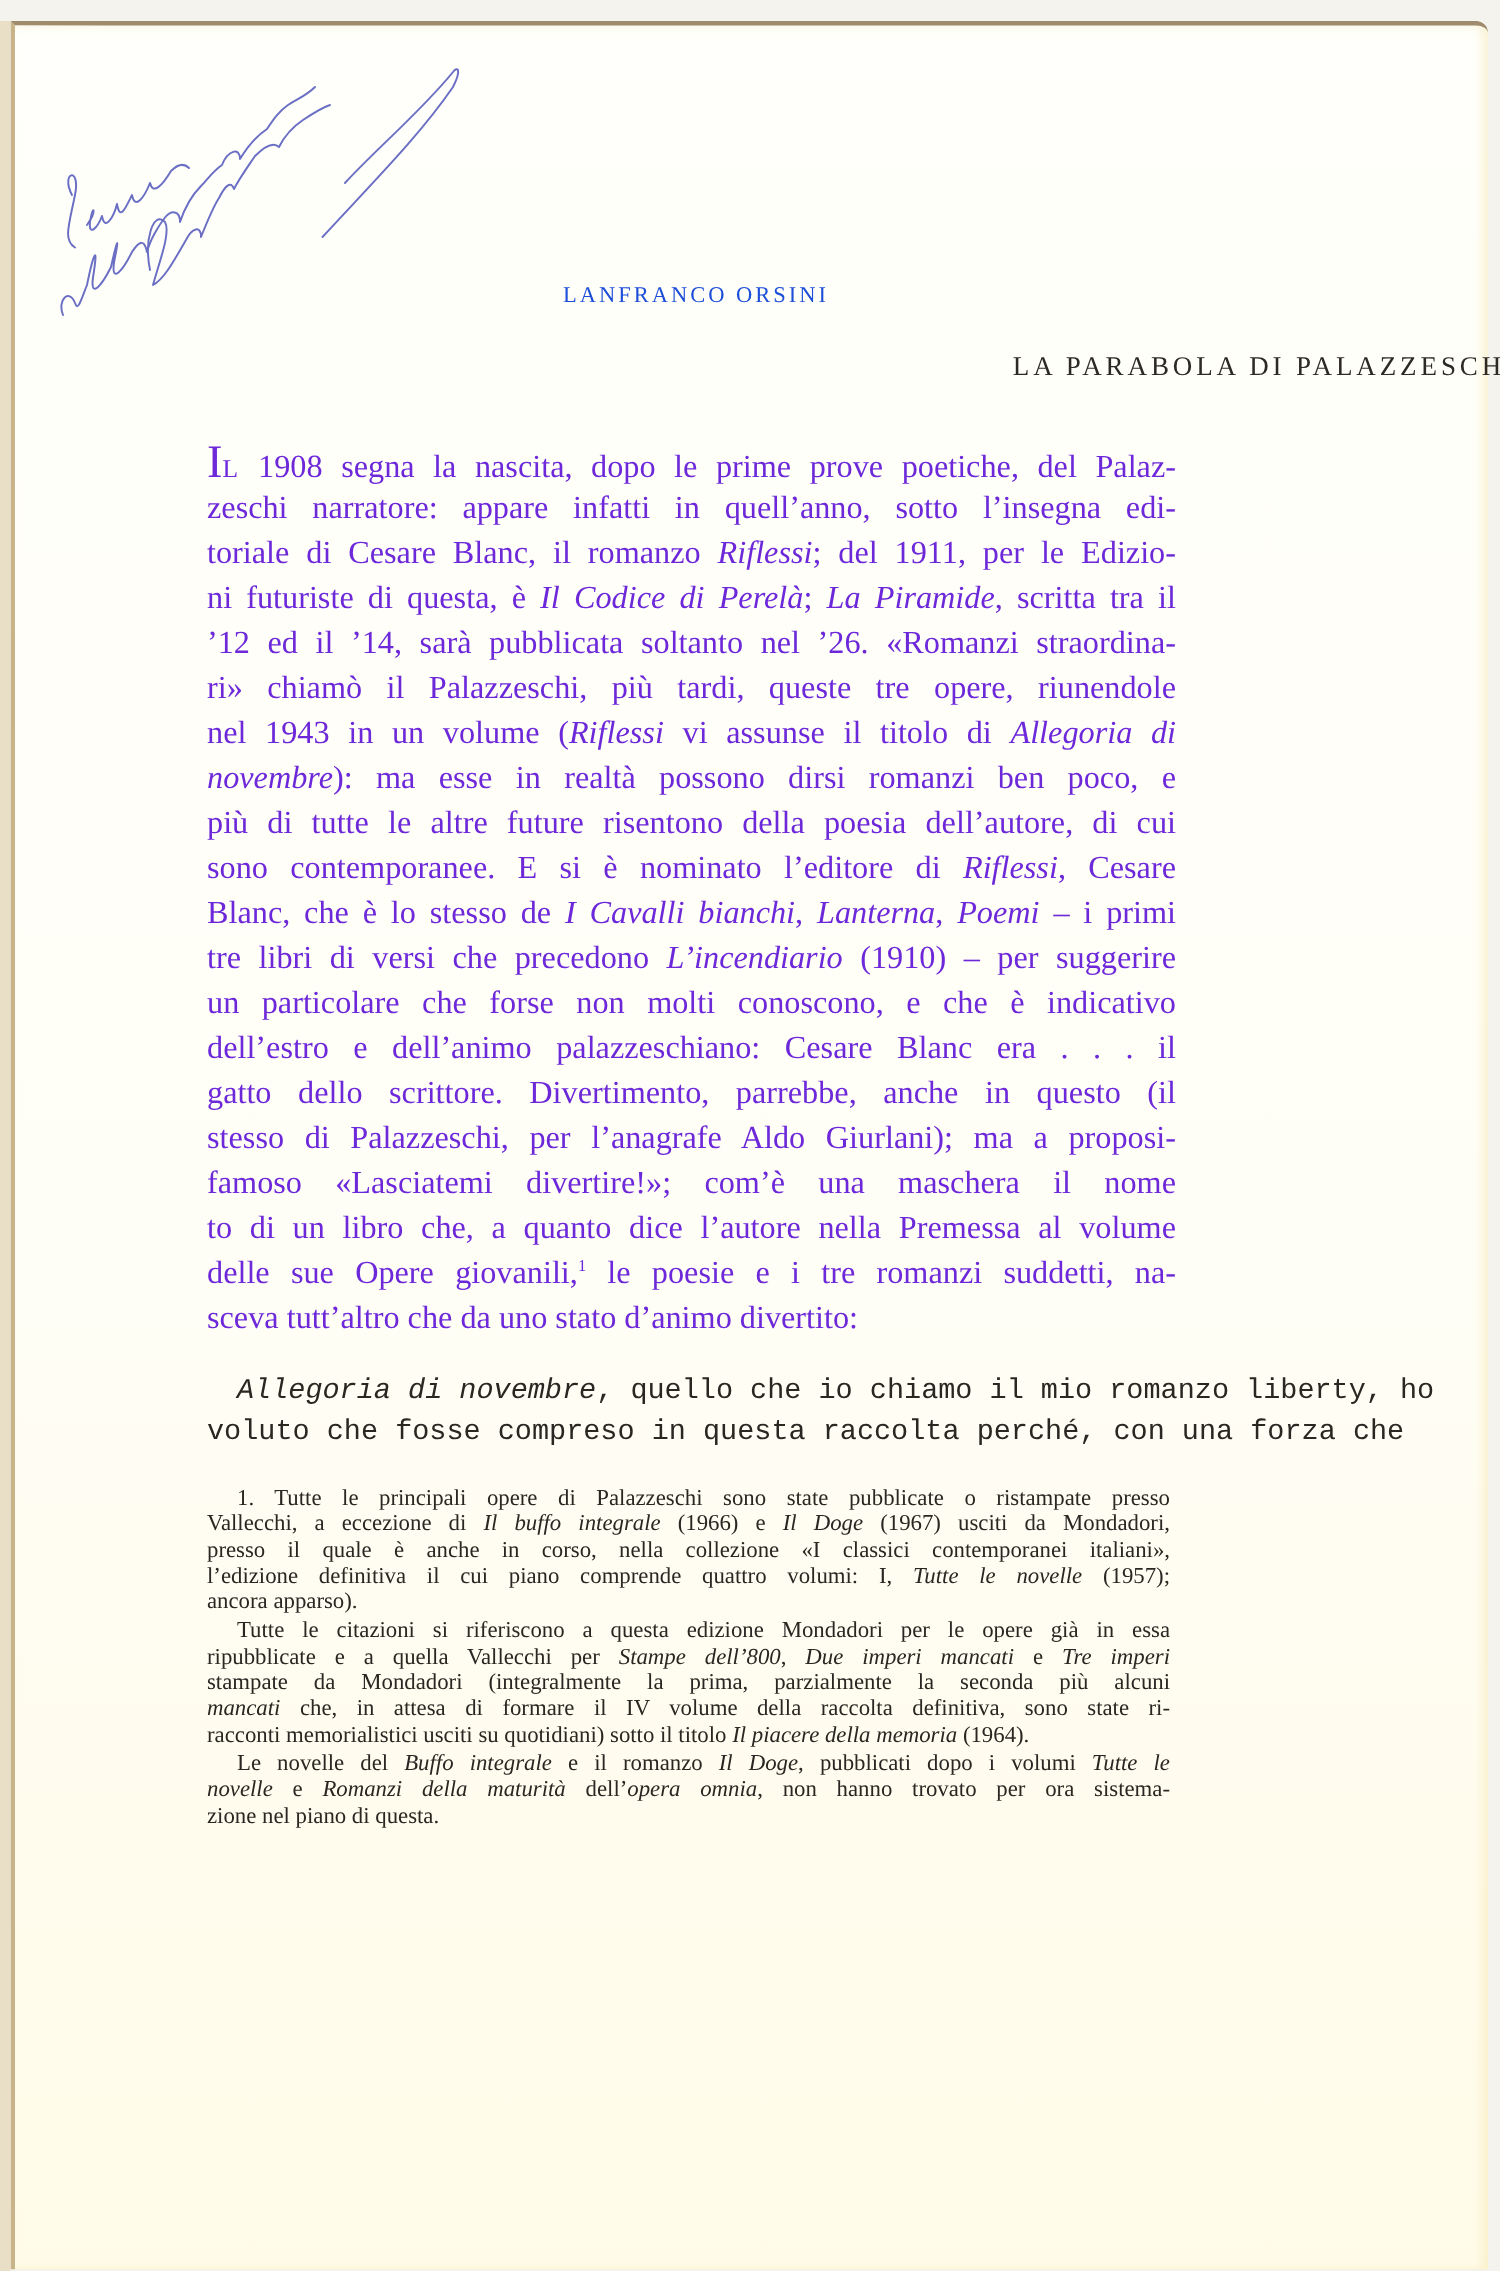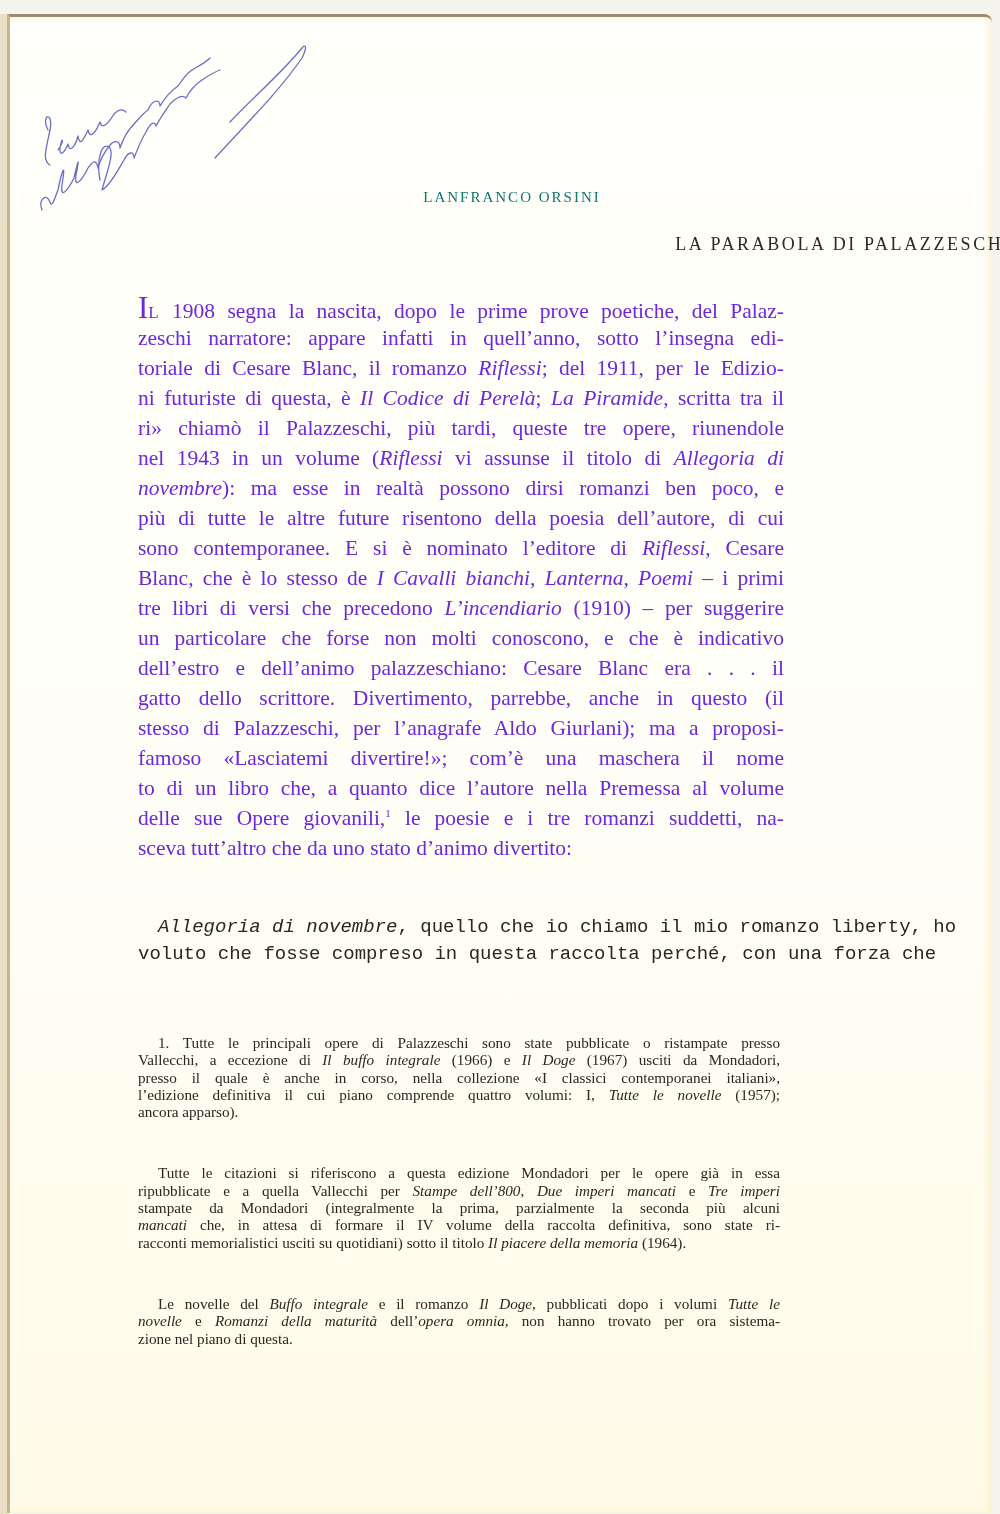--- a/index.html
+++ b/index.html
@@ -45,22 +45,21 @@
     }
     .author {
       position: absolute;
       left: 0;
       width: 928px;
       top: 189px;
       text-align: center;
       font-family: "Liberation Serif", serif;
       font-size: 15px;
       letter-spacing: 2px;
-      color: #0f766e;
-      padding-left: 48px;
+      color: #1d4ed8;
     }
     .title {
       position: absolute;
       left: 0;
       width: 1000px;
       top: 234px;
       text-align: right;
       font-family: "Liberation Serif", serif;
       font-size: 18px;
       letter-spacing: 2.6px;
@@ -112,21 +111,21 @@
       position: absolute;
       left: 138px;
       top: 990px;
       width: 642px;
       font-family: "Liberation Serif", serif;
       font-size: 15.2px;
       line-height: 17.3px;
       color: #2a2723;
     }
     .notes .line { height: 17.3px; }
-    .notes .indent { padding-left: 20px; margin-top: 44px; }
+    .notes .indent { padding-left: 20px; }
     .notes .para { display: block; }
     .notes .para + .para { margin-top: 2px; }
   </style>
 </head>
 <body>
 
 <div class="scan">
   <div class="left-spine"></div>
   <div class="page">
   </div>
@@ -145,20 +144,21 @@
   </svg>
 
   <div class="author">LANFRANCO ORSINI</div>
   <div class="title">LA PARABOLA DI PALAZZESCHI</div>
 
   <div class="body" id="body-text">
       <span class="line"><span class="dropcap">I</span><span class="smallcap">L</span><span> 1908 segna la nascita, dopo le prime prove poetiche, del Palaz-</span></span>
       <span class="line"><span>zeschi narratore: appare infatti in quell’anno, sotto l’insegna edi-</span></span>
       <span class="line"><span>toriale di Cesare Blanc, il romanzo </span><em>Riflessi</em><span>; del 1911, per le Edizio-</span></span>
       <span class="line"><span>ni futuriste di questa, è </span><em>Il Codice di Perelà</em><span>; </span><em>La Piramide</em><span>, scritta tra il</span></span>
+      <span class="line"><span>’12 ed il ’14, sarà pubblicata soltanto nel ’26. «Romanzi straordina-</span></span>
       <span class="line"><span>ri» chiamò il Palazzeschi, più tardi, queste tre opere, riunendole</span></span>
       <span class="line"><span>nel 1943 in un volume (</span><em>Riflessi</em><span> vi assunse il titolo di </span><em>Allegoria di</em></span>
       <span class="line"><em>novembre</em><span>): ma esse in realtà possono dirsi romanzi ben poco, e</span></span>
       <span class="line"><span>più di tutte le altre future risentono della poesia dell’autore, di cui</span></span>
       <span class="line"><span>sono contemporanee. E si è nominato l’editore di </span><em>Riflessi</em><span>, Cesare</span></span>
       <span class="line"><span>Blanc, che è lo stesso de </span><em>I Cavalli bianchi</em><span>, </span><em>Lanterna</em><span>, </span><em>Poemi</em><span> – i primi</span></span>
       <span class="line"><span>tre libri di versi che precedono </span><em>L’incendiario</em><span> (1910) – per suggerire</span></span>
       <span class="line"><span>un particolare che forse non molti conoscono, e che è indicativo</span></span>
       <span class="line"><span>dell’estro e dell’animo palazzeschiano: Cesare Blanc era . . . il</span></span>
       <span class="line"><span>gatto dello scrittore. Divertimento, parrebbe, anche in questo (il</span></span>

